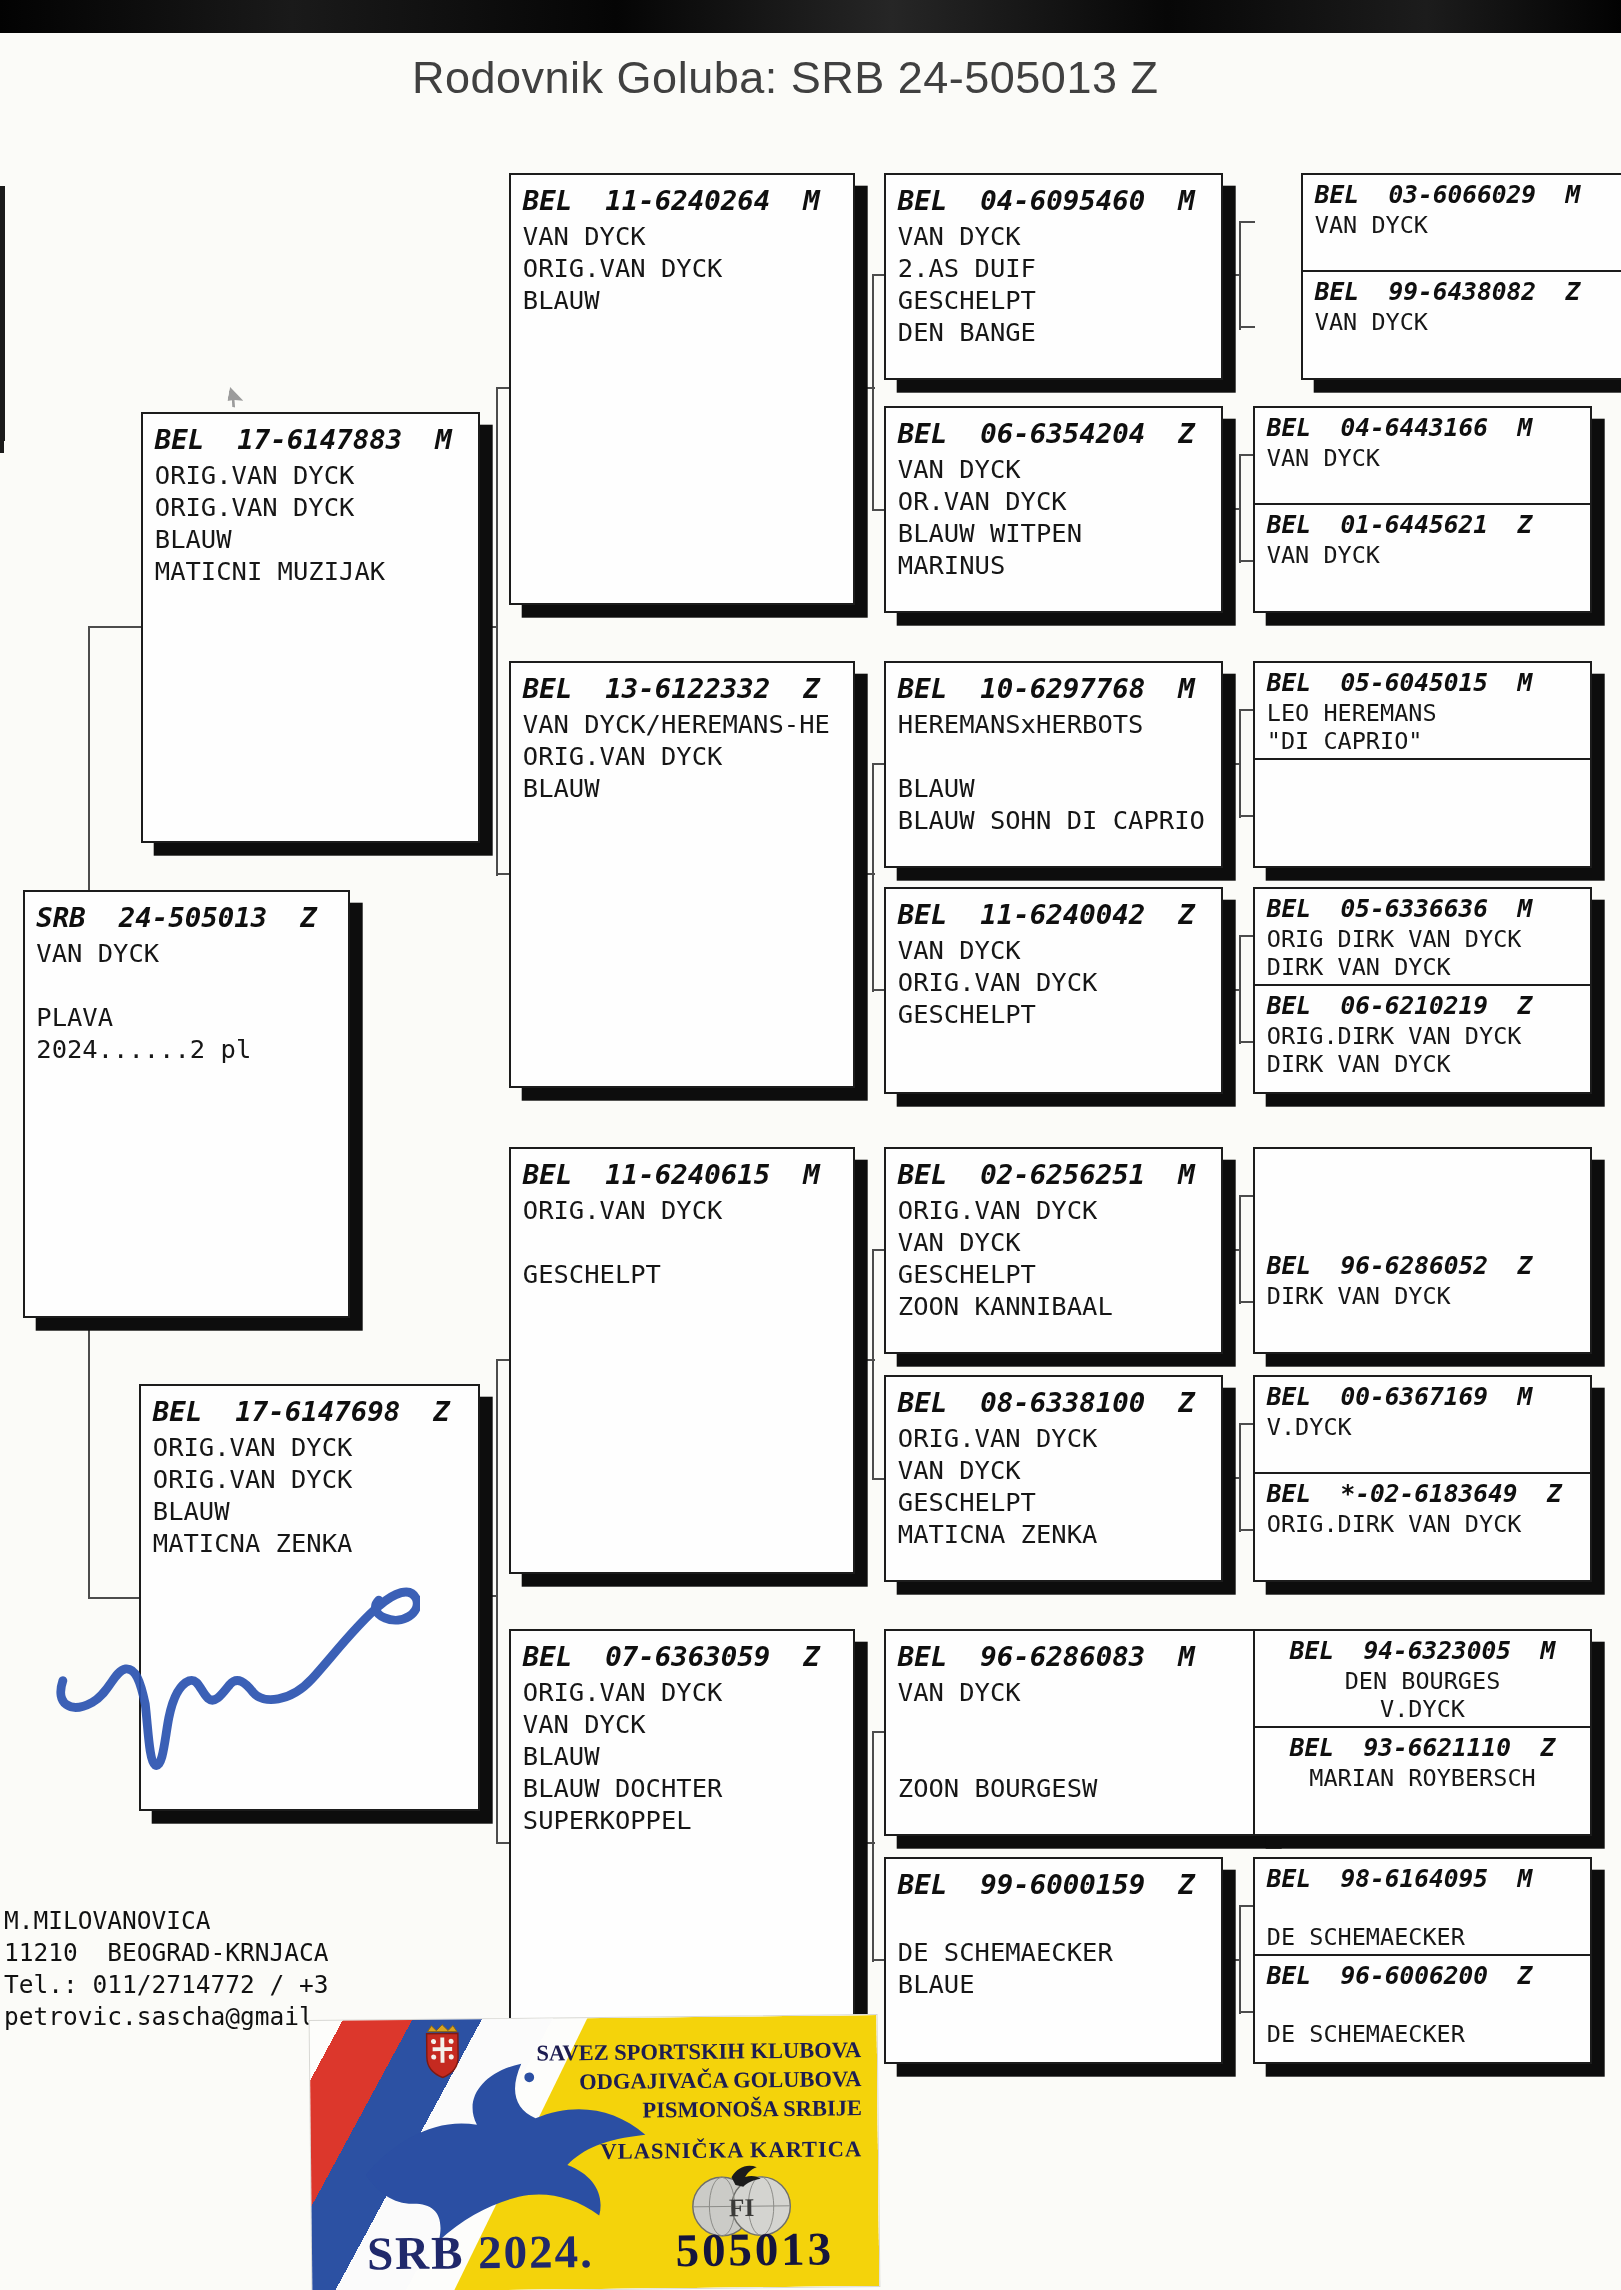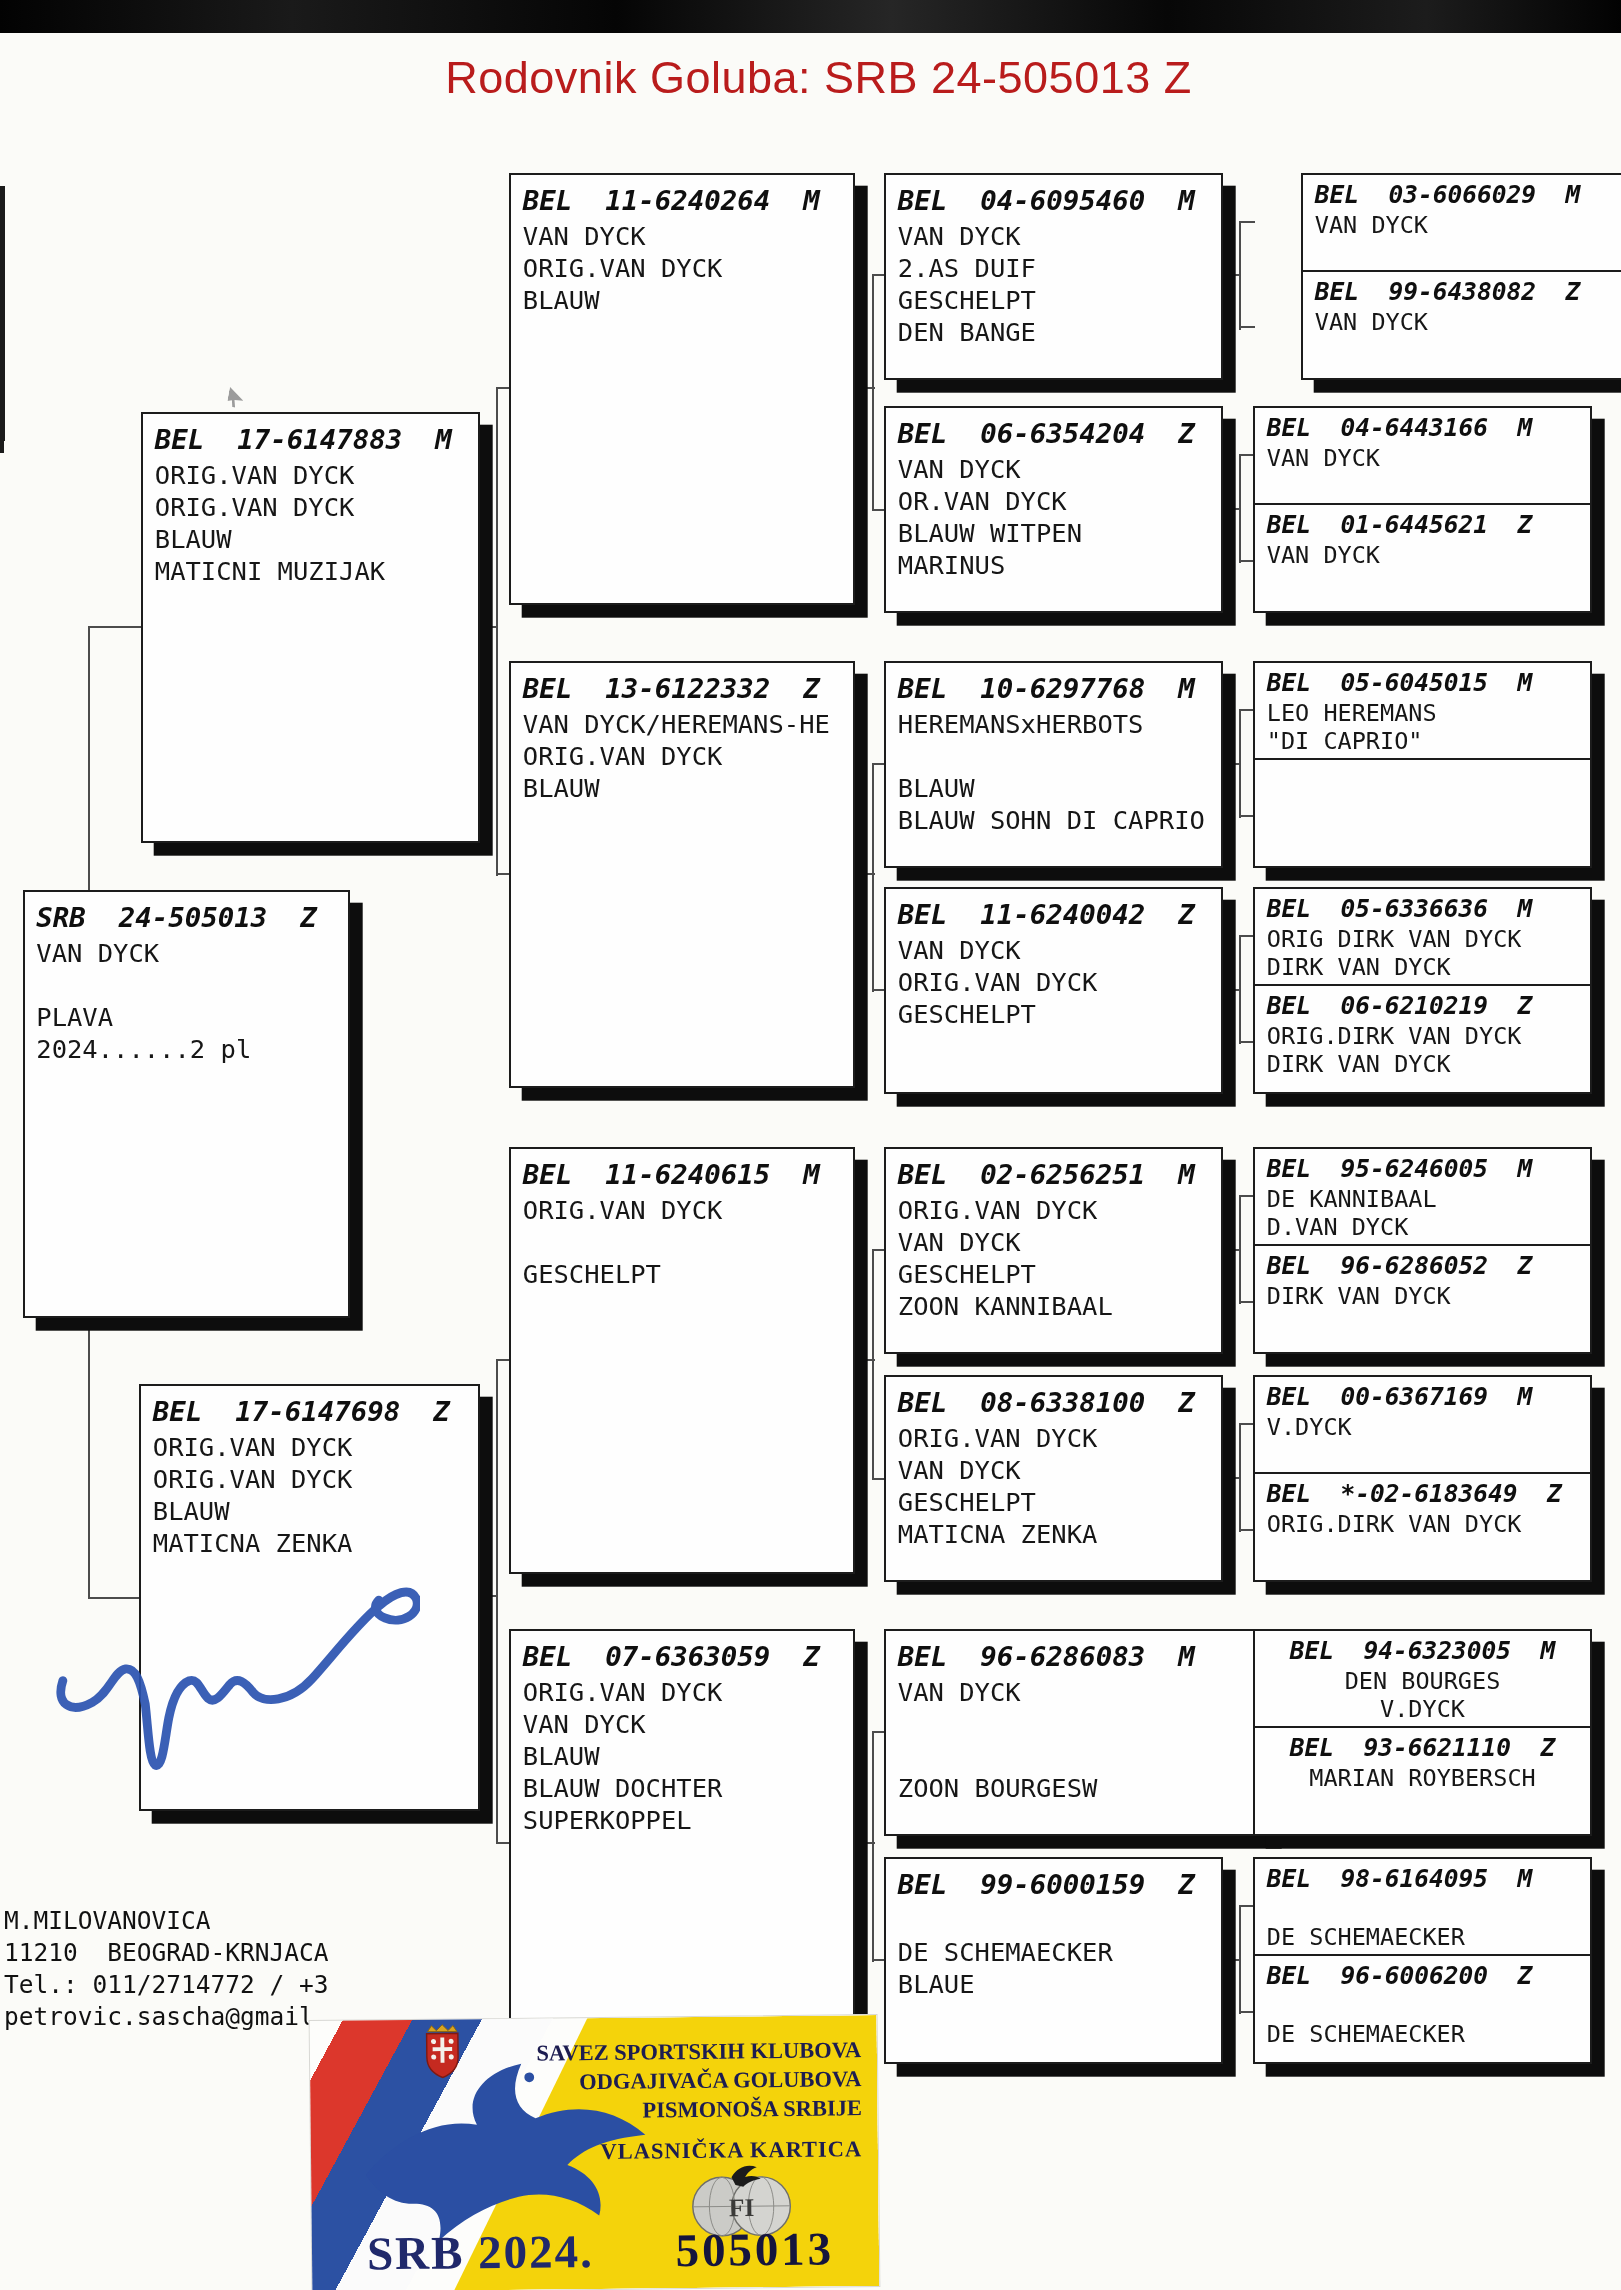--- a/index.html
+++ b/index.html
@@ -1,22 +1,22 @@
 <!DOCTYPE html>
 <html><head>
 <meta charset="utf-8">
 <style>
   html,body{margin:0;padding:0;background:#cfcfcf}
   #stage{position:relative;width:1621px;height:2291px;margin:0 auto;background:#fbfbf8;
          font-family:"DejaVu Sans Mono",monospace;overflow:hidden}
   .scanband{position:absolute;left:0;top:0;width:1621px;height:33px;z-index:4;
     background:linear-gradient(90deg,#020202,#1a1a1a 18%,#050505 38%,#262626 55%,#070707 72%,#1c1c1c 88%,#020202)}
   .sliver{position:absolute;background:#1b1b1b;z-index:1}
-  #title{position:absolute;left:400px;top:49px;width:837px;text-align:center;
-         font:400 45px/57px "Liberation Sans",sans-serif;color:#b91c1c;letter-spacing:0.5px}
+  #title{position:absolute;left:412px;top:49px;width:837px;
+         font:400 45px/57px "Liberation Sans",sans-serif;color:#404040;letter-spacing:0.5px}
   .cline{position:absolute;background:#4c4c4c;z-index:1}
   .pbox{position:absolute;background:#fefefe;border:2px solid #1c1c1c;box-sizing:border-box;
         box-shadow:12.7px 12.7px 0 #0d0d0d;z-index:3;padding:7.8px 11.8px;overflow:hidden}
   .ring{font:italic 700 27.4px/35px "DejaVu Sans Mono",monospace;white-space:pre;color:#0f0f0f;margin-bottom:2px}
   .bline{font:400 25.5px/32px "DejaVu Sans Mono",monospace;white-space:pre;min-height:32px;color:#161616}
   .entry{position:absolute;left:0;right:0;padding:4.9px 11.8px;box-sizing:border-box;overflow:hidden}
   .entry.upper{top:0;height:48%;border-bottom:2px solid #1c1c1c}
   .entry.lower{top:48%;height:52%}
   .entry .ring{font-size:24.5px;line-height:30px;margin-bottom:1px}
   .entry .bline{font-size:23.5px;line-height:28px;min-height:28px}
@@ -251,25 +251,20 @@
           <div class="bline">ORIG DIRK VAN DYCK</div>
           <div class="bline">DIRK VAN DYCK</div>
         </div>
         <div class="entry lower">
           <div class="ring">BEL  06-6210219  Z</div>
           <div class="bline">ORIG.DIRK VAN DYCK</div>
           <div class="bline">DIRK VAN DYCK</div>
         </div>
       </div>
       <div class="pbox" style="left: 1253px; top: 1147px; width: 339px; height: 207px; padding: 0px;">
-        <div class="entry upper">
-          <div class="ring">BEL  95-6246005  M</div>
-          <div class="bline">DE KANNIBAAL</div>
-          <div class="bline">D.VAN DYCK</div>
-        </div>
         <div class="entry lower">
           <div class="ring">BEL  96-6286052  Z</div>
           <div class="bline">DIRK VAN DYCK</div>
         </div>
       </div>
       <div class="pbox" style="left: 1253px; top: 1375px; width: 339px; height: 207px; padding: 0px;">
         <div class="entry upper">
           <div class="ring">BEL  00-6367169  M</div>
           <div class="bline">V.DYCK</div>
         </div>

